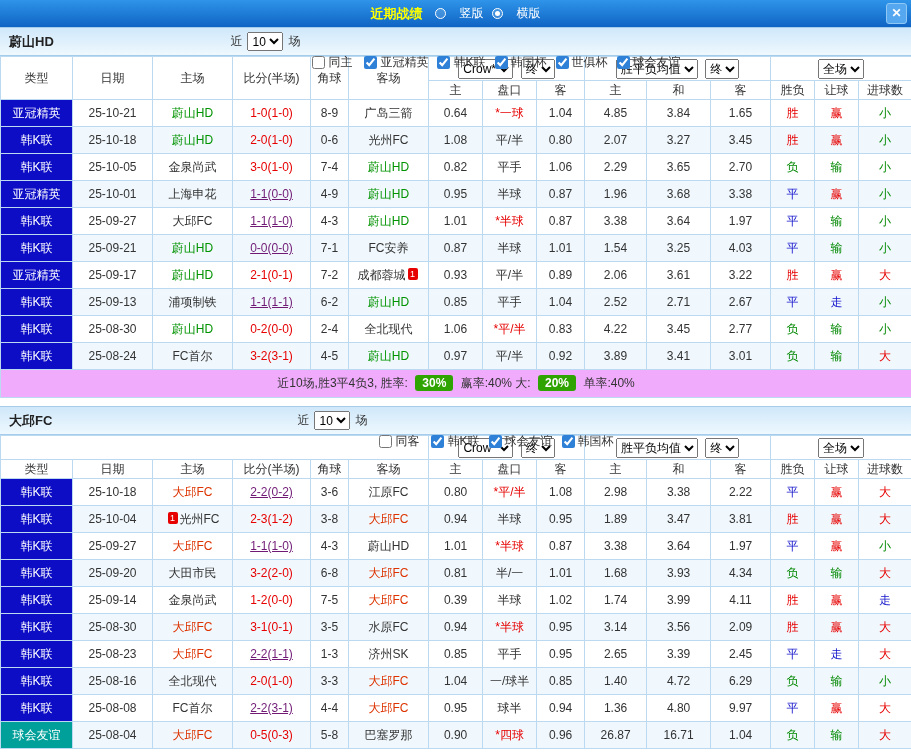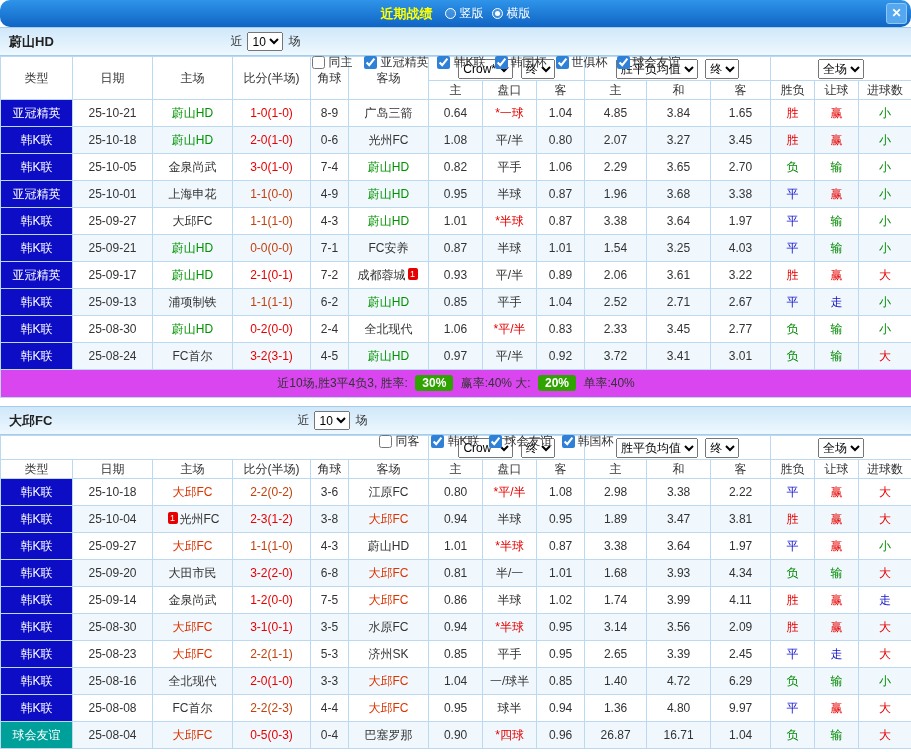--- a/index.html
+++ b/index.html
@@ -2,23 +2,23 @@
 <html><head>
 <meta charset="utf-8">
 <style>
   * { box-sizing: border-box; margin: 0; padding: 0; }
   html,body { width: 911px; height: 752px; overflow: hidden; background: #fff;
     font-family: "Liberation Sans", sans-serif; font-size: 12px; color: #333; }
   body { position: relative; }
 
   
   .titlebar { height: 27px; background: linear-gradient(180deg,#2f94ea,#0f64c3);
-    position: relative; display: flex; align-items: center; justify-content: center; gap: 8px; border-radius: 10px; }
+    position: relative; display: flex; align-items: center; justify-content: center; gap: 8px; }
   .titlebar .title { color: #ffff00; font-weight: bold; font-size: 13px; margin-right: 4px; }
-  .radio-wrap { display: inline-flex; align-items: center; gap: 4px; color: #fff; cursor: pointer; }
+  .radio-wrap { display: inline-flex; align-items: center; gap: 14px; color: #fff; cursor: pointer; }
   .radio { width: 11px; height: 11px; border: 1px solid #fff; border-radius: 50%;
     display: inline-block; position: relative; background: rgba(255,255,255,.15); }
   .radio.checked::after { content:""; position: absolute; left: 2px; top: 2px; right: 2px; bottom: 2px;
     background: #fff; border-radius: 50%; }
   .close-btn { position: absolute; right: 4px; top: 3px; width: 21px; height: 21px;
     background: #55a8ef; border: 1px solid #9birdcc; border: 1px solid #8fc7f5; border-radius: 3px;
     color: #fff; font-weight: bold; text-align: center; line-height: 19px; cursor: pointer; }
 
   
   .band { height: 29px; background: linear-gradient(180deg,#d0e8fa,#eef8fe);
@@ -34,28 +34,28 @@
   
   table { border-collapse: collapse; table-layout: fixed; width: 911px; }
   th, td { border: 1px solid #bcd9f2; text-align: center; padding: 0;
     overflow: hidden; white-space: nowrap; }
   thead th { background: #fff; font-weight: normal; color: #333; }
   .hdr-top th { height: 24px; }
   .hdr-sub th { height: 19px; }
   .sel-cell select { font-size: 12px; height: 20px; margin: 0 2px; }
   tbody td { height: 27px; }
   tbody tr:nth-child(even) { background: #f1f8fd; }
-  tfoot td { height: 28px; background: #d946ef; color: #333; }
+  tfoot td { height: 28px; background: #f0abfc; color: #333; }
 
   .type-league { background: #0d0dc6; color: #fff; }
   .type-friendly { background: #00a09a; color: #fff; }
   .t-green { color: #009300; }
   .t-red { color: #dd3300; }
   .s-red { color: #e60000; }
-  .s-blue { color: #c2410c; }
+  .s-blue { color: #701a75; text-decoration: underline; }
   .line-red { color: #e60000; }
   .c-red { color: #e60000; }
   .c-blue { color: #1414cc; }
   .c-green { color: #008800; }
   .card { display: inline-block; min-width: 10px; height: 12px; line-height: 12px;
     background: #e60000; color: #fff; font-size: 9px; padding: 0 1px;
     border-radius: 2px; vertical-align: 2px; margin: 0 2px; }
   .pct { display: inline-block; background: #2fa300; color: #fff; padding: 1px 7px;
     border-radius: 3px; margin: 0 4px; font-weight: bold; }
   .gap { height: 8px; background: #fff; }
@@ -295,38 +295,38 @@
       <tr>
         <td class="type type-league">韩K联</td>
         <td>25-08-30</td>
         <td><span class="t-green">蔚山HD</span></td>
         <td class="s-red">0-2(0-0)</td>
         <td>2-4</td>
         <td><span>全北现代</span></td>
         <td>1.06</td>
         <td class="line-red">*平/半</td>
         <td>0.83</td>
-        <td>2.33</td>
+        <td>4.22</td>
         <td>3.45</td>
         <td>2.77</td>
         <td class="c-green">负</td>
         <td class="c-green">输</td>
         <td class="c-green">小</td>
       </tr>
       <tr>
         <td class="type type-league">韩K联</td>
         <td>25-08-24</td>
         <td><span>FC首尔</span></td>
         <td class="s-red">3-2(3-1)</td>
         <td>4-5</td>
         <td><span class="t-green">蔚山HD</span></td>
         <td>0.97</td>
         <td>平/半</td>
         <td>0.92</td>
-        <td>3.72</td>
+        <td>3.89</td>
         <td>3.41</td>
         <td>3.01</td>
         <td class="c-green">负</td>
         <td class="c-green">输</td>
         <td class="c-red">大</td>
       </tr>
     </tbody>
   <tfoot>
     <tr>
         <td colspan="15" id="summary-0"><span>近10场,胜3平4负3, 胜率: </span><span class="pct">30%</span><span> 赢率:40% 大: </span><span class="pct">20%</span><span> 单率:40%</span></td>
@@ -479,21 +479,21 @@
         <td class="c-green">输</td>
         <td class="c-red">大</td>
       </tr>
       <tr>
         <td class="type type-league">韩K联</td>
         <td>25-09-14</td>
         <td><span>金泉尚武</span></td>
         <td class="s-red">1-2(0-0)</td>
         <td>7-5</td>
         <td><span class="t-red">大邱FC</span></td>
-        <td>0.86</td>
+        <td>0.39</td>
         <td>半球</td>
         <td>1.02</td>
         <td>1.74</td>
         <td>3.99</td>
         <td>4.11</td>
         <td class="c-red">胜</td>
         <td class="c-red">赢</td>
         <td class="c-blue">走</td>
       </tr>
       <tr>
@@ -511,21 +511,21 @@
         <td>2.09</td>
         <td class="c-red">胜</td>
         <td class="c-red">赢</td>
         <td class="c-red">大</td>
       </tr>
       <tr>
         <td class="type type-league">韩K联</td>
         <td>25-08-23</td>
         <td><span class="t-red">大邱FC</span></td>
         <td class="s-blue">2-2(1-1)</td>
-        <td>5-3</td>
+        <td>1-3</td>
         <td><span>济州SK</span></td>
         <td>0.85</td>
         <td>平手</td>
         <td>0.95</td>
         <td>2.65</td>
         <td>3.39</td>
         <td>2.45</td>
         <td class="c-blue">平</td>
         <td class="c-blue">走</td>
         <td class="c-red">大</td>
@@ -544,39 +544,39 @@
         <td>4.72</td>
         <td>6.29</td>
         <td class="c-green">负</td>
         <td class="c-green">输</td>
         <td class="c-green">小</td>
       </tr>
       <tr>
         <td class="type type-league">韩K联</td>
         <td>25-08-08</td>
         <td><span>FC首尔</span></td>
-        <td class="s-blue">2-2(2-3)</td>
+        <td class="s-blue">2-2(3-1)</td>
         <td>4-4</td>
         <td><span class="t-red">大邱FC</span></td>
         <td>0.95</td>
         <td>球半</td>
         <td>0.94</td>
         <td>1.36</td>
         <td>4.80</td>
         <td>9.97</td>
         <td class="c-blue">平</td>
         <td class="c-red">赢</td>
         <td class="c-red">大</td>
       </tr>
       <tr>
         <td class="type type-friendly">球会友谊</td>
         <td>25-08-04</td>
         <td><span class="t-red">大邱FC</span></td>
         <td class="s-red">0-5(0-3)</td>
-        <td>0-4</td>
+        <td>5-8</td>
         <td><span>巴塞罗那</span></td>
         <td>0.90</td>
         <td class="line-red">*四球</td>
         <td>0.96</td>
         <td>26.87</td>
         <td>16.71</td>
         <td>1.04</td>
         <td class="c-green">负</td>
         <td class="c-green">输</td>
         <td class="c-red">大</td>

